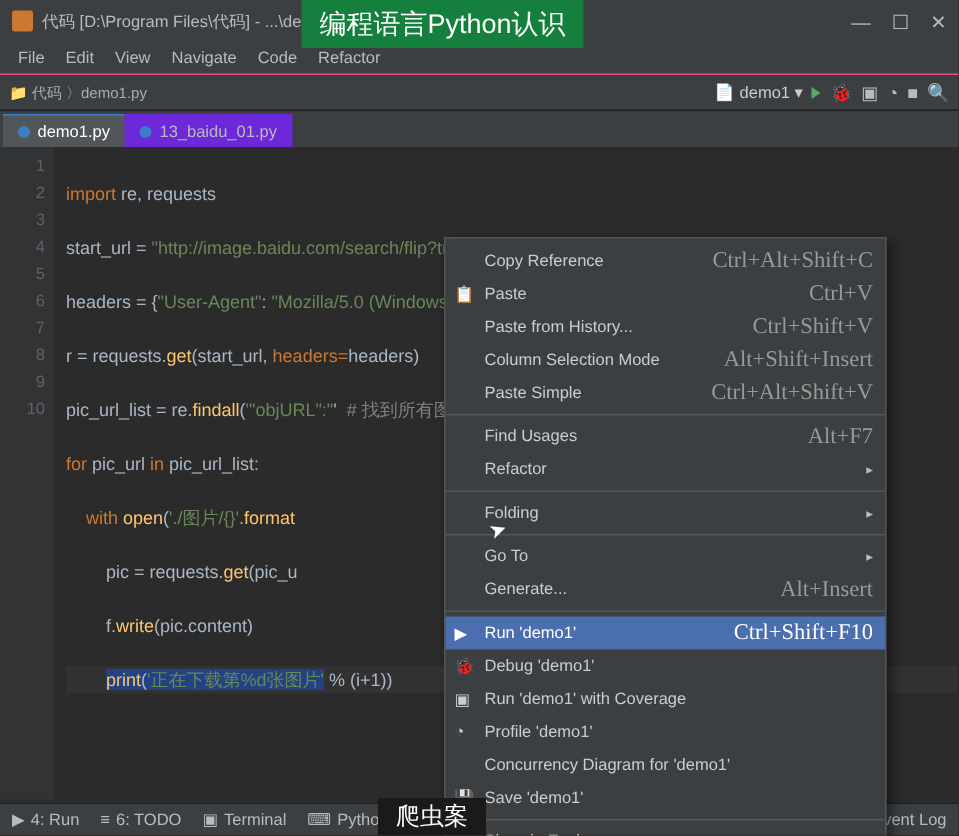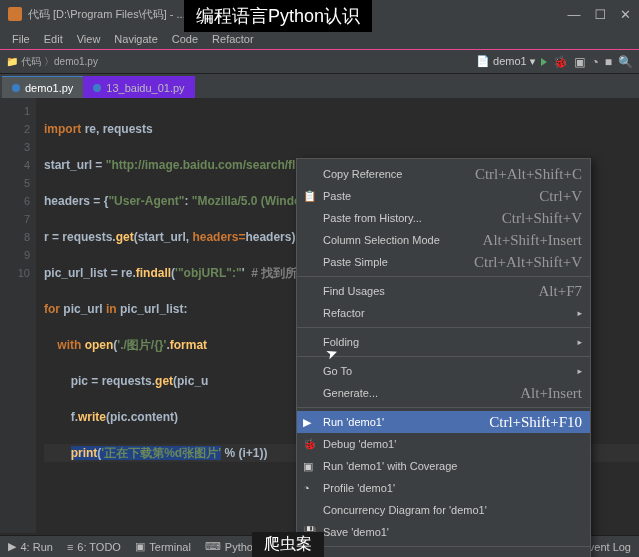--- a/index.html
+++ b/index.html
@@ -20,35 +20,35 @@
 .tabs .tab { height: 22px; padding: 3px 10px; font-size: 11px; color: #bbb; background: #6d28d9; display: flex; align-items: center; gap: 5px; border-top: 1px solid transparent; }
 .tabs .tab.active { background: #515658; border-top: 1px solid #3b7ec6; color: #fff; }
 .tabs .tab .fdot { width: 8px; height: 8px; border-radius: 50%; background: #3b7ec6; }
 .editor { display: flex; height: calc(100% - 122px); background: #2b2b2b; }
 .gutter { width: 36px; background: #313335; text-align: right; padding: 4px 6px 0 0; line-height: 18px; font-size: 11px; color: #606366; font-family: Consolas, monospace; }
 .code { flex: 1; padding: 4px 0 0 8px; line-height: 18px; font-size: 12px; font-family: Consolas, monospace; white-space: pre; overflow: hidden; }
 .kw { color: #cc7832; }
 .str { color: #6a8759; }
 .fn { color: #ffc66d; }
 .cmt { color: #808080; }
-.codeline { height: 18px; font-weight: bold; }
+.codeline { height: 18px; }
 .hl-line { background: #323232; }
 .selbg { background: #214283; }
 .statusbar { position: absolute; bottom: 0; left: 0; right: 0; height: 22px; background: #3c3f41; display: flex; align-items: center; padding: 0 8px; gap: 14px; border-top: 1px solid #1e1e1e; }
 .statusbar .sbi { font-size: 11px; color: #bbb; display: flex; align-items: center; gap: 4px; }
 .statusbar .spacer { flex: 1; }
 .ctxmenu { position: absolute; top: 158px; left: 296px; width: 295px; background: #3c3f41; border: 1px solid #555; box-shadow: 3px 3px 8px rgba(0,0,0,0.5); padding: 4px 0; z-index: 100; }
 .ctxmenu .mi { height: 22px; display: flex; align-items: center; padding: 0 8px 0 26px; font-size: 11px; color: #ccc; position: relative; }
 .ctxmenu .mi.sel { background: #4b6eaf; color: #fff; }
 .ctxmenu .mi .sc { margin-left: auto; color: #999; font-size: 15px; font-family: Liberation Serif, serif; }
 .ctxmenu .mi.sel .sc { color: #fff; }
 .ctxmenu .sep { height: 1px; background: #555; margin: 3px 0; }
 .ctxmenu .mi .ico { position: absolute; left: 6px; width: 13px; height: 13px; }
 .ctxmenu .mi .arrow { margin-left: auto; font-size: 9px; color: #bbb; }
-.overlay1 { position: absolute; top: 0; left: 184px; background: #000000; color: #fff; padding: 4px 12px; font-size: 18px; z-index: 200; }
+.overlay1 { position: absolute; top: 0; left: 201px; background: #15803d; color: #fff; padding: 4px 12px; font-size: 18px; z-index: 200; }
 .overlay2 { position: absolute; bottom: 0; left: 252px; background: #1a1a1a; color: #fff; padding: 2px 12px; font-size: 16px; z-index: 200; }
 .cursor-icon { position: absolute; top: 345px; left: 326px; z-index: 300; font-size: 14px; color: #fff; transform: rotate(-20deg); }
 .tri { display: inline-block; width: 0; height: 0; border-left: 6px solid #59a869; border-top: 4px solid transparent; border-bottom: 4px solid transparent; }
 </style>
 </head>
 <body>
 
 <div class="titlebar">
   <div class="app-icon"></div>
   <div class="title">代码 [D:\Program Files\代码] - ...\demo1.py</div>

